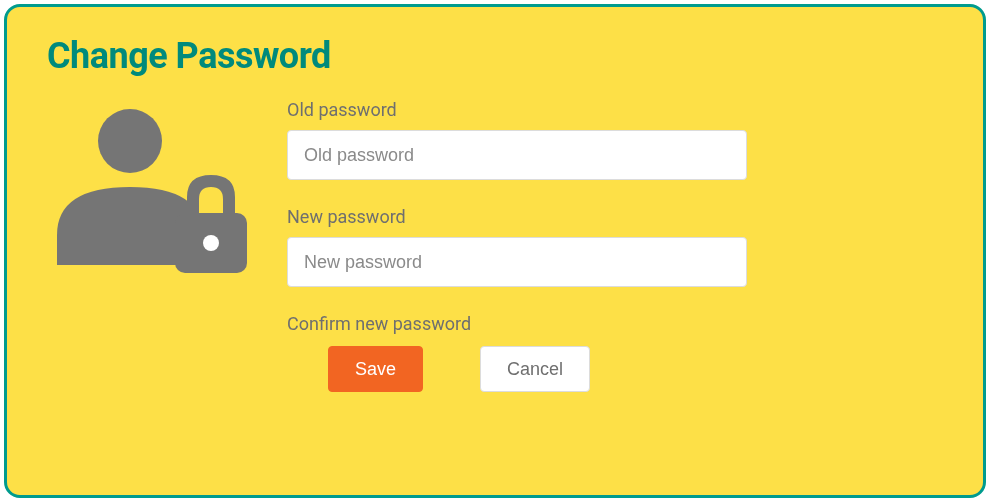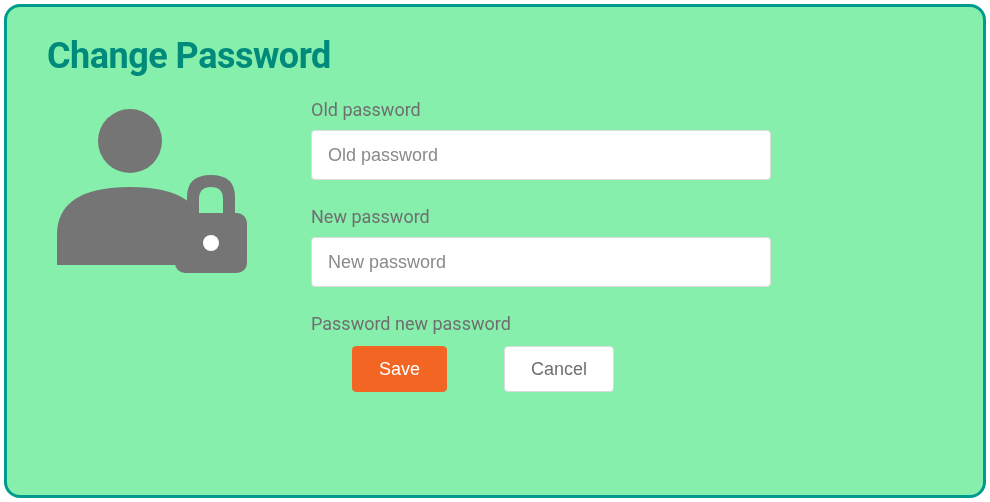--- a/index.html
+++ b/index.html
@@ -12,33 +12,33 @@
     }
     .card {
       position: absolute;
       left: 4px;
       top: 4px;
       width: 982px;
       height: 494px;
       border: 3px solid #009b8e;
       border-radius: 16px;
       padding: 28px 40px 32px 40px;
-      background: #86efac;
+      background: #fde047;
     }
     .page-title {
       color: #008a7c;
       font-size: 36px;
       font-weight: 700;
       margin-bottom: 22px;
       letter-spacing: -0.5px;
     }
     .content-row {
       display: flex;
       align-items: flex-start;
-      gap: 64px;
+      gap: 40px;
     }
     .icon-wrap {
       width: 200px;
       flex-shrink: 0;
       display: flex;
       justify-content: center;
       padding-top: 6px;
     }
     .form-col {
       flex: 0 0 460px;
@@ -117,21 +117,21 @@
     </div>
 
     <div class="form-col">
 
       <label class="field-label">Old password</label>
       <input type="password" class="text-input" placeholder="Old password" style="">
 
       <label class="field-label">New password</label>
       <input type="password" class="text-input" placeholder="New password" style="">
 
-      <label class="field-label">Password new password</label>
+      <label class="field-label">Confirm new password</label>
 
       <div class="button-row">
         <button class="btn btn-primary">Save</button>
         <button class="btn btn-secondary">Cancel</button>
       </div>
 
     </div>
 
   </div>
 </div>

